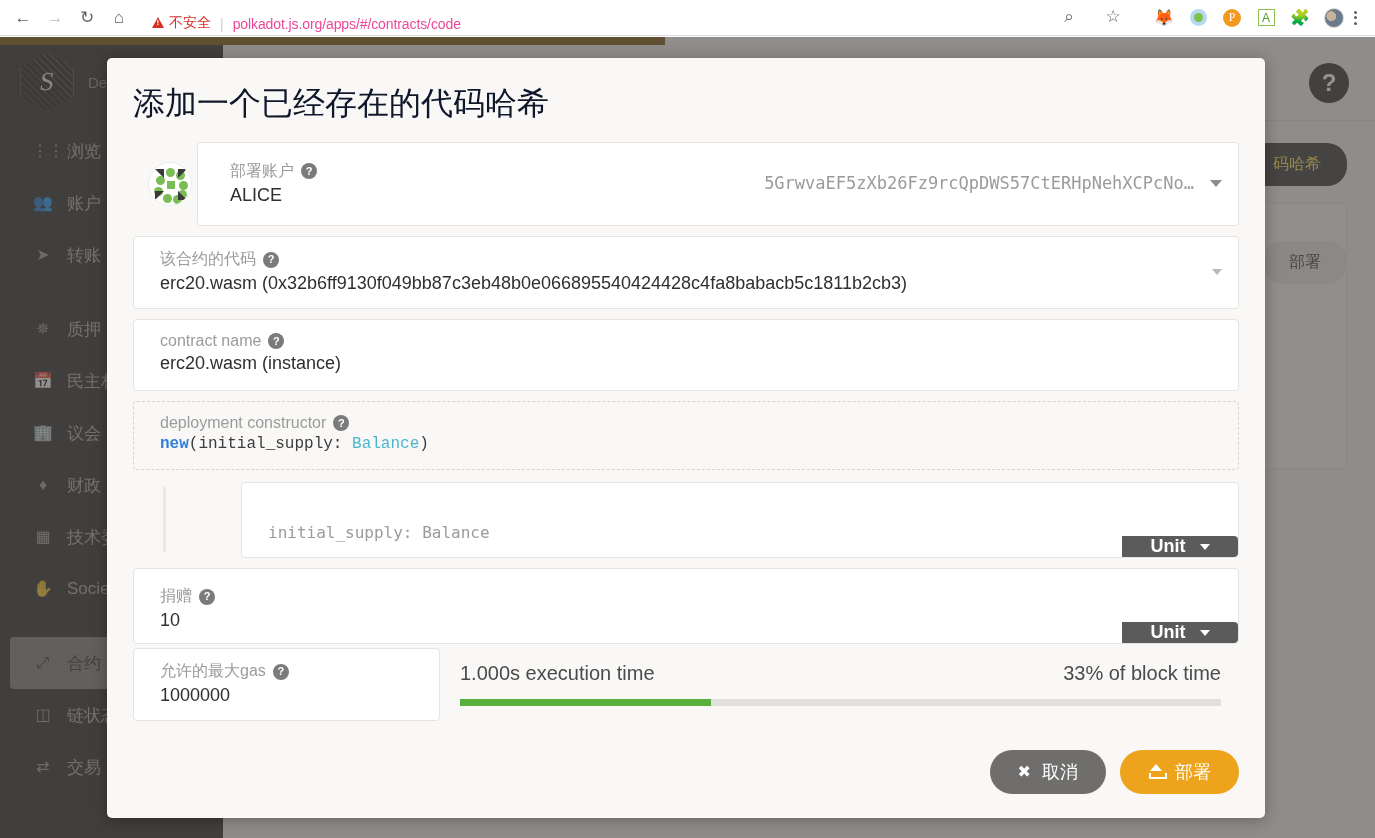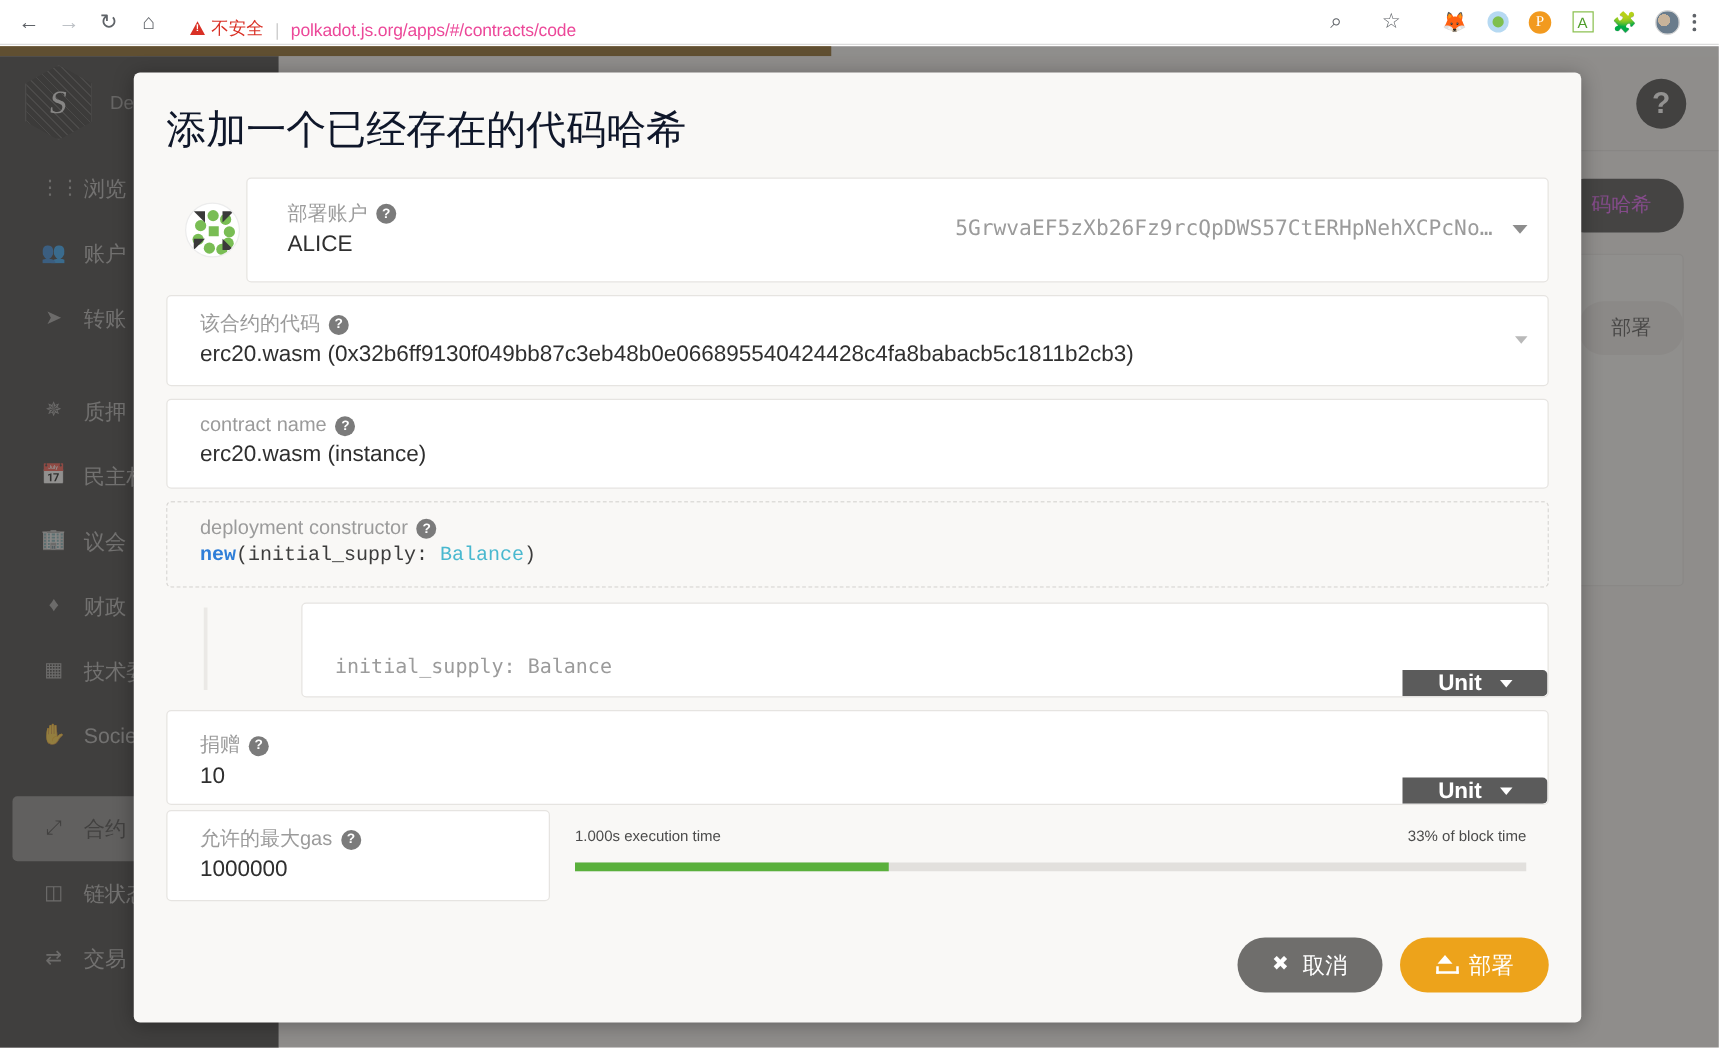--- a/index.html
+++ b/index.html
@@ -146,21 +146,21 @@
     border-bottom: 1px solid #e2e0dd;
   }
   .help-circle {
     width: 40px; height: 40px; border-radius: 50%;
     background: #2a2a2a; color: #fff;
     display: flex; align-items: center; justify-content: center;
     font-size: 24px; font-weight: bold;
   }
   .main-actions { padding: 22px 28px 0 0; display: flex; justify-content: flex-end; }
   .dark-pill {
-    background: #333232; color: #d946ef;
+    background: #333232; color: #fde047;
     border-radius: 20px; padding: 11px 26px; font-size: 16px;
   }
   .ghost-card {
     position: absolute; right: 28px; top: 158px;
     width: 300px; height: 266px;
     background: #f7f6f4; border: 1px solid #e6e4e1; border-radius: 4px;
   }
   .ghost-pill {
     position: absolute; right: 28px; top: 196px;
     background: #e9e7e4; color: #3a3a3a;
@@ -296,21 +296,21 @@
   .endow-row { }
 
   .gas-row { display: flex; align-items: flex-start; gap: 20px; margin-top: 4px; }
   .gas-field {
     width: 307px; background: #fff; border: 1px solid #e6e4e1;
     border-radius: 4px; padding: 12px 16px 14px 26px; min-height: 72px;
   }
   .gas-meter { flex: 1; padding-top: 14px; padding-right: 18px; }
   .gas-meter-top {
     display: flex; justify-content: space-between;
-    color: #4b4b4b; font-size: 12px; margin-bottom: 14px;
+    color: #4b4b4b; font-size: 20px; margin-bottom: 14px;
   }
   .gas-track { height: 7px; background: #e2e0dd; border-radius: 0; width: 100%; position: relative; }
   .gas-fill { height: 7px; background: #5ab03c; }
 
   .modal-footer {
     position: absolute; left: 0; bottom: 0;
     width: 100%; padding: 0 26px 24px 26px;
     display: flex; justify-content: flex-end; gap: 14px;
   }
   .btn {

